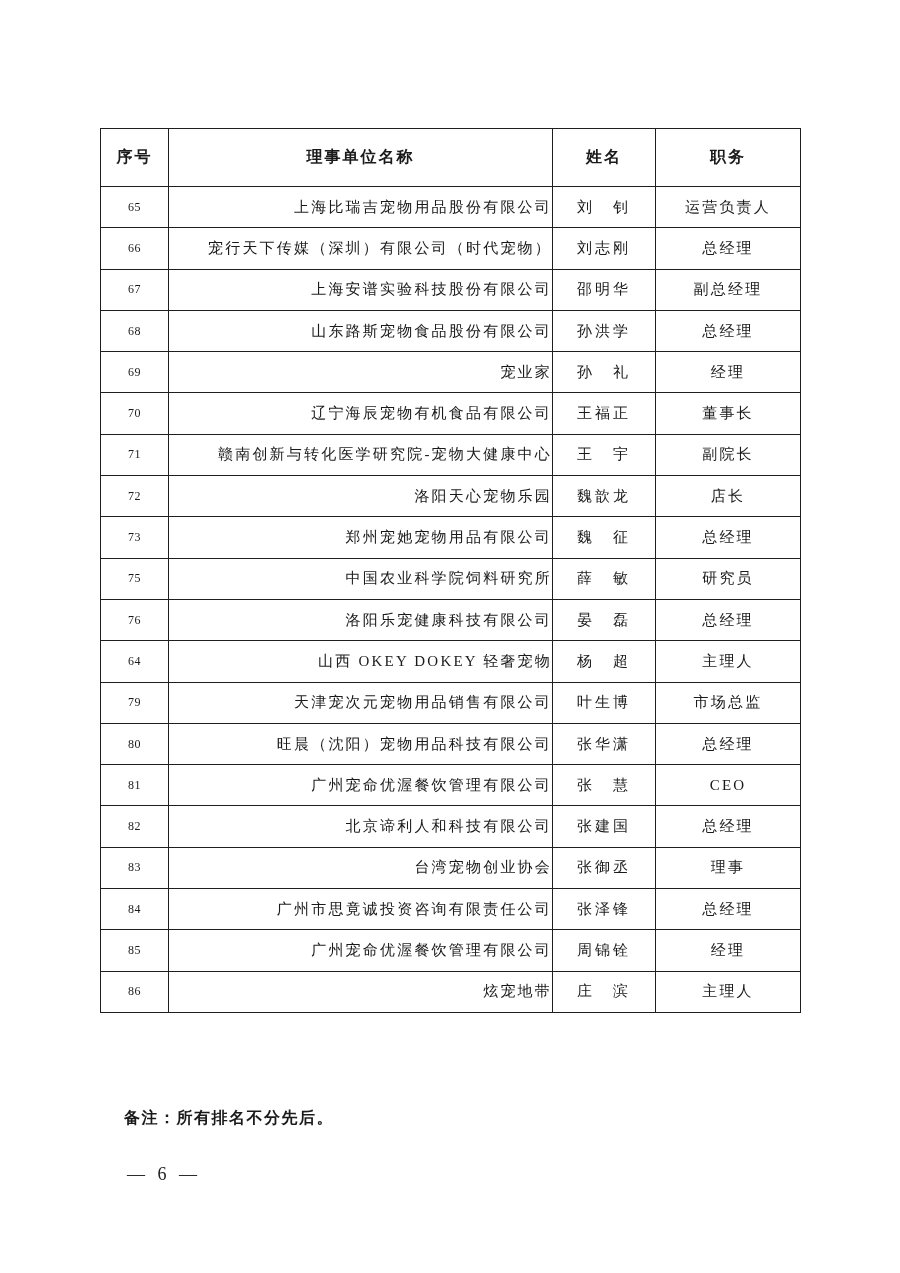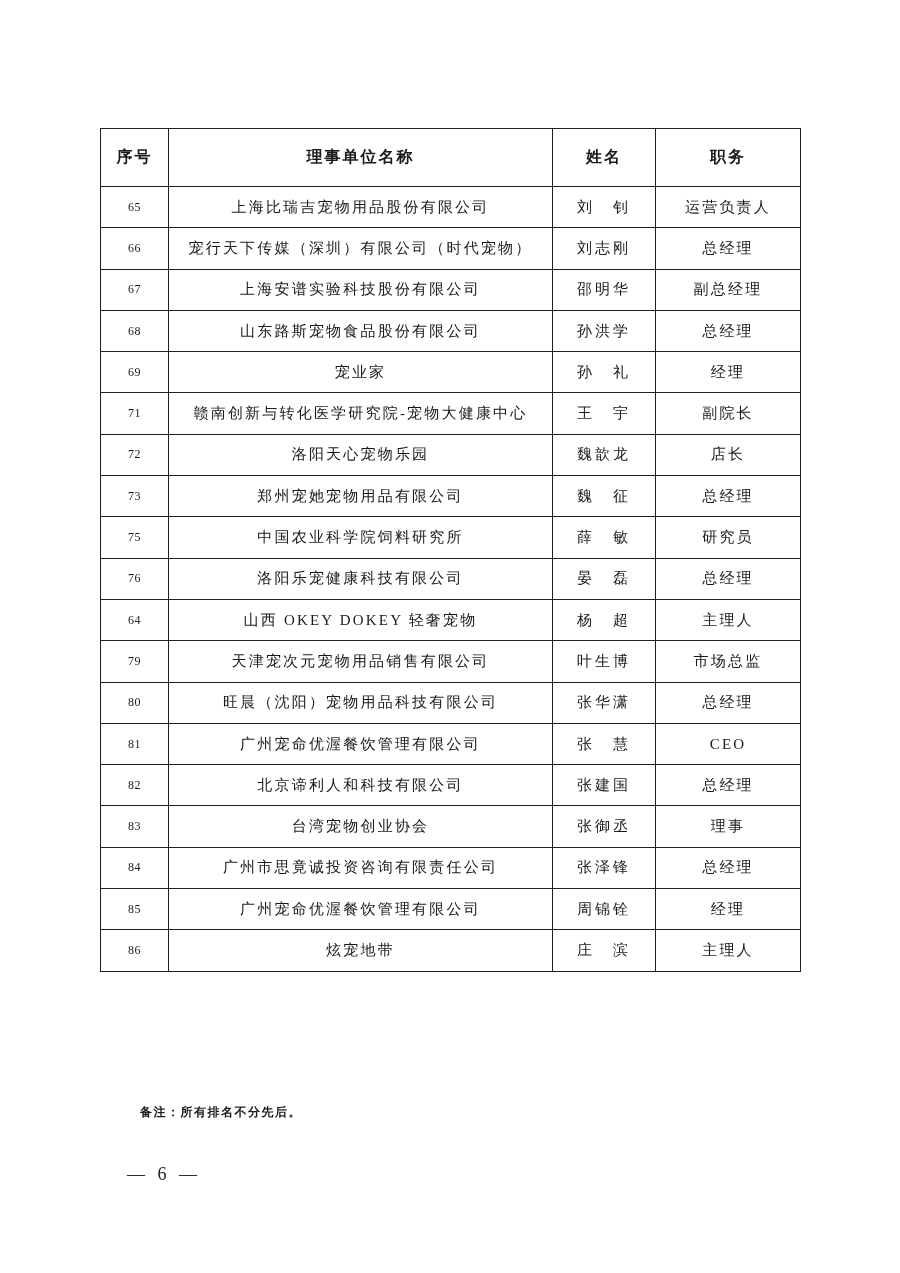--- a/index.html
+++ b/index.html
@@ -17,26 +17,26 @@
   table.roster th, table.roster td{
     border:1.6px solid #1f1f1f;
     padding:0;overflow:hidden;white-space:nowrap;
     vertical-align:middle;
   }
   thead tr{height:58px;}
   tbody tr{height:41.3px;}
   th{font-size:16px;font-weight:bold;text-align:center;letter-spacing:2px;}
   td{font-size:15px;}
   td.c-no{text-align:center;font-size:12px;letter-spacing:0.5px;}
-  td.c-org{text-align:center;padding-left:13px;letter-spacing:2.2px;}
+  td.c-org{text-align:right;padding-left:13px;letter-spacing:2.2px;}
   td.c-name{text-align:center;letter-spacing:3px;}
   td.c-title{text-align:center;letter-spacing:2.2px;}
   .note{
-    position:absolute;left:140px;top:1092px;
-    font-size:12px;font-weight:bold;letter-spacing:1.5px;
+    position:absolute;left:124px;top:1092px;
+    font-size:16px;font-weight:bold;letter-spacing:1.5px;
   }
   .page-num{
     position:absolute;left:127px;top:1146px;
     font-size:18px;letter-spacing:4px;color:#222;
   }
 </style>
 </head>
 <body>
 
 <div class="page">
@@ -86,20 +86,26 @@
       <td class="c-title">总经理</td>
     </tr>
 
     <tr>
       <td class="c-no">69</td>
       <td class="c-org">宠业家</td>
       <td class="c-name">孙　礼</td>
       <td class="c-title">经理</td>
     </tr>
 
+    <tr>
+      <td class="c-no">70</td>
+      <td class="c-org">辽宁海辰宠物有机食品有限公司</td>
+      <td class="c-name">王福正</td>
+      <td class="c-title">董事长</td>
+    </tr>
 
     <tr>
       <td class="c-no">71</td>
       <td class="c-org">赣南创新与转化医学研究院-宠物大健康中心</td>
       <td class="c-name">王　宇</td>
       <td class="c-title">副院长</td>
     </tr>
 
     <tr>
       <td class="c-no">72</td>

